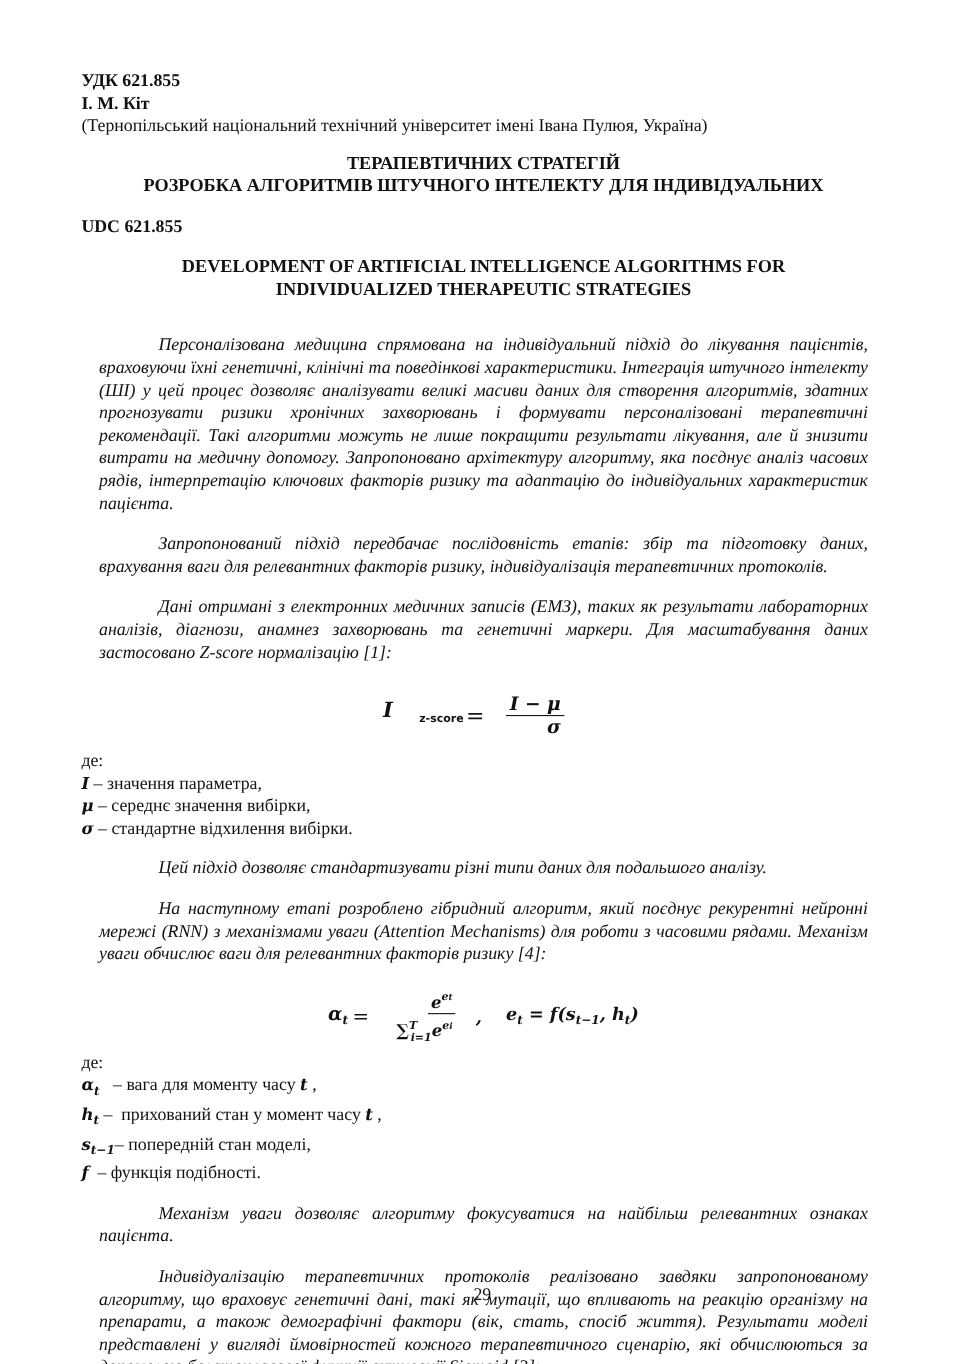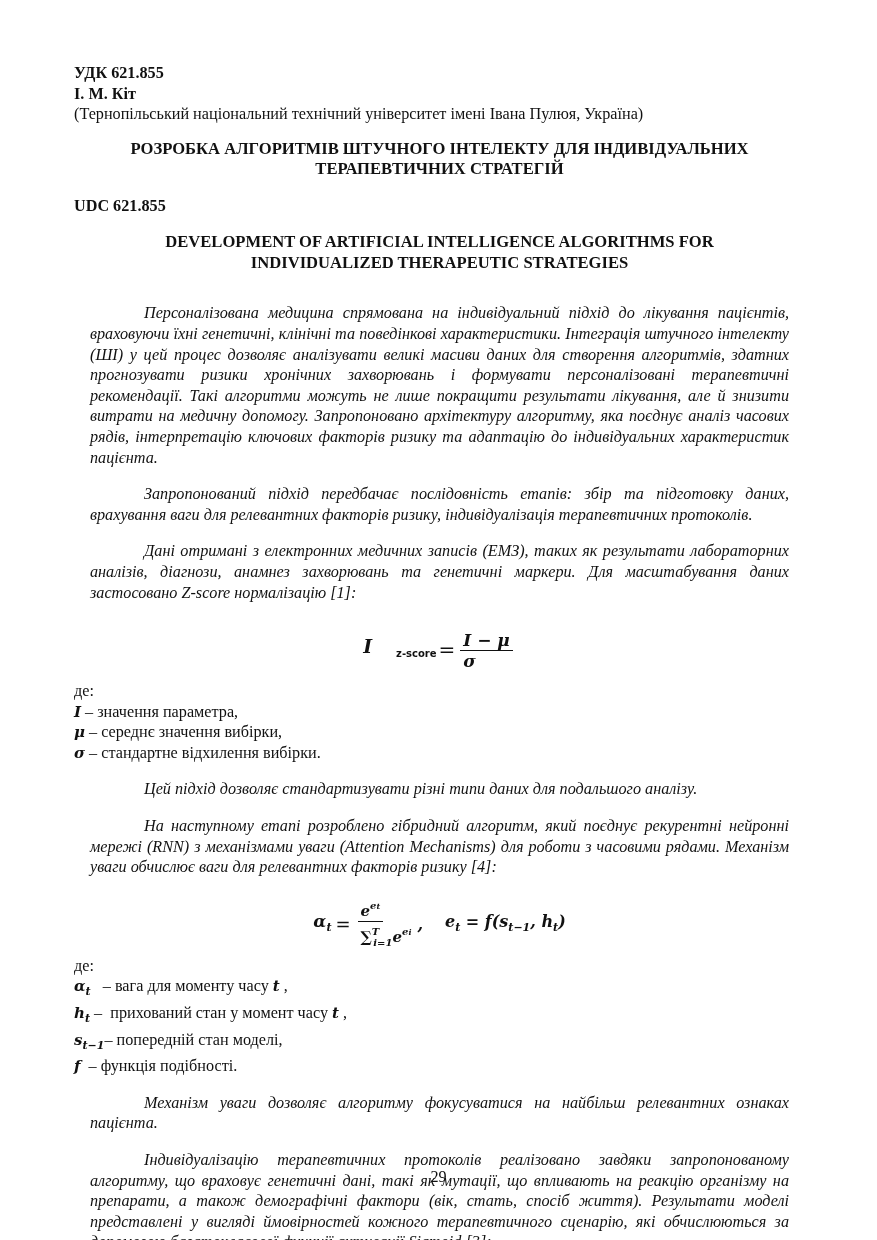--- a/index.html
+++ b/index.html
@@ -9,41 +9,41 @@
   .bold { font-weight: bold; }
   .title { font-weight: bold; text-align: center; font-size: 16.6px; line-height: 20.5px; }
   .gap { height: 14px; }
   .gap2 { height: 16px; }
   p { margin: 16px; text-align: justify; font-style: italic; }
   p.ind { text-indent: 54px; }
   .formula { display: flex; justify-content: center; align-items: center; }
   .f1 { height: 62px; margin-top: 4px; }
   .f2 { height: 62px; margin-top: 2px; }
   .math { font-family: "DejaVu Serif", serif; font-style: italic; font-weight: bold; }
-  .frac { display: inline-flex; flex-direction: column; align-items: flex-start; vertical-align: middle; margin: 0 3px; }
+  .frac { display: inline-flex; flex-direction: column; align-items: flex-end; vertical-align: middle; margin: 0 18px; }
   .frac .num { border-bottom: 1.3px solid #111; padding: 0 3px; line-height: 20px; }
   .frac .den { padding: 0 3px; line-height: 20px; }
   .sub { font-size: 10px; vertical-align: -4px; font-style: normal; font-family: "DejaVu Sans", sans-serif; font-weight: bold; margin-left: 24px; }
   .sub-it { font-size: 11px; vertical-align: -4px; }
   .sup-it { font-size: 10px; vertical-align: 7px; }
   .defs .row { display: flex; align-items: baseline; }
   .defs .sym { font-family: "DejaVu Serif", serif; font-style: italic; font-weight: bold; font-size: 15px; }
   .pagenum { position: absolute; left: 0; width: 877px; top: 1168px; text-align: center; font-size: 16.2px; font-family: "Liberation Serif", serif; }
 </style>
 </head>
 <body>
 
 <div class="page">
   <div class="bold">УДК 621.855</div>
   <div class="bold">І. М. Кіт</div>
   <div>(Тернопільський національний технічний університет імені Івана Пулюя, Україна)</div>
   <div class="gap"></div>
   <div class="title">
+    <div>ТЕРАПЕВТИЧНИХ СТРАТЕГІЙ</div>
     <div>РОЗРОБКА АЛГОРИТМІВ ШТУЧНОГО ІНТЕЛЕКТУ ДЛЯ ІНДИВІДУАЛЬНИХ</div>
-    <div>ТЕРАПЕВТИЧНИХ СТРАТЕГІЙ</div>
   </div>
   <div class="gap2"></div>
   <div class="bold">UDC 621.855</div>
   <div class="gap2"></div>
   <div class="title">
     <div>DEVELOPMENT OF ARTIFICIAL INTELLIGENCE ALGORITHMS FOR</div>
     <div>INDIVIDUALIZED THERAPEUTIC STRATEGIES</div>
   </div>
   <div class="gap"></div>
 

